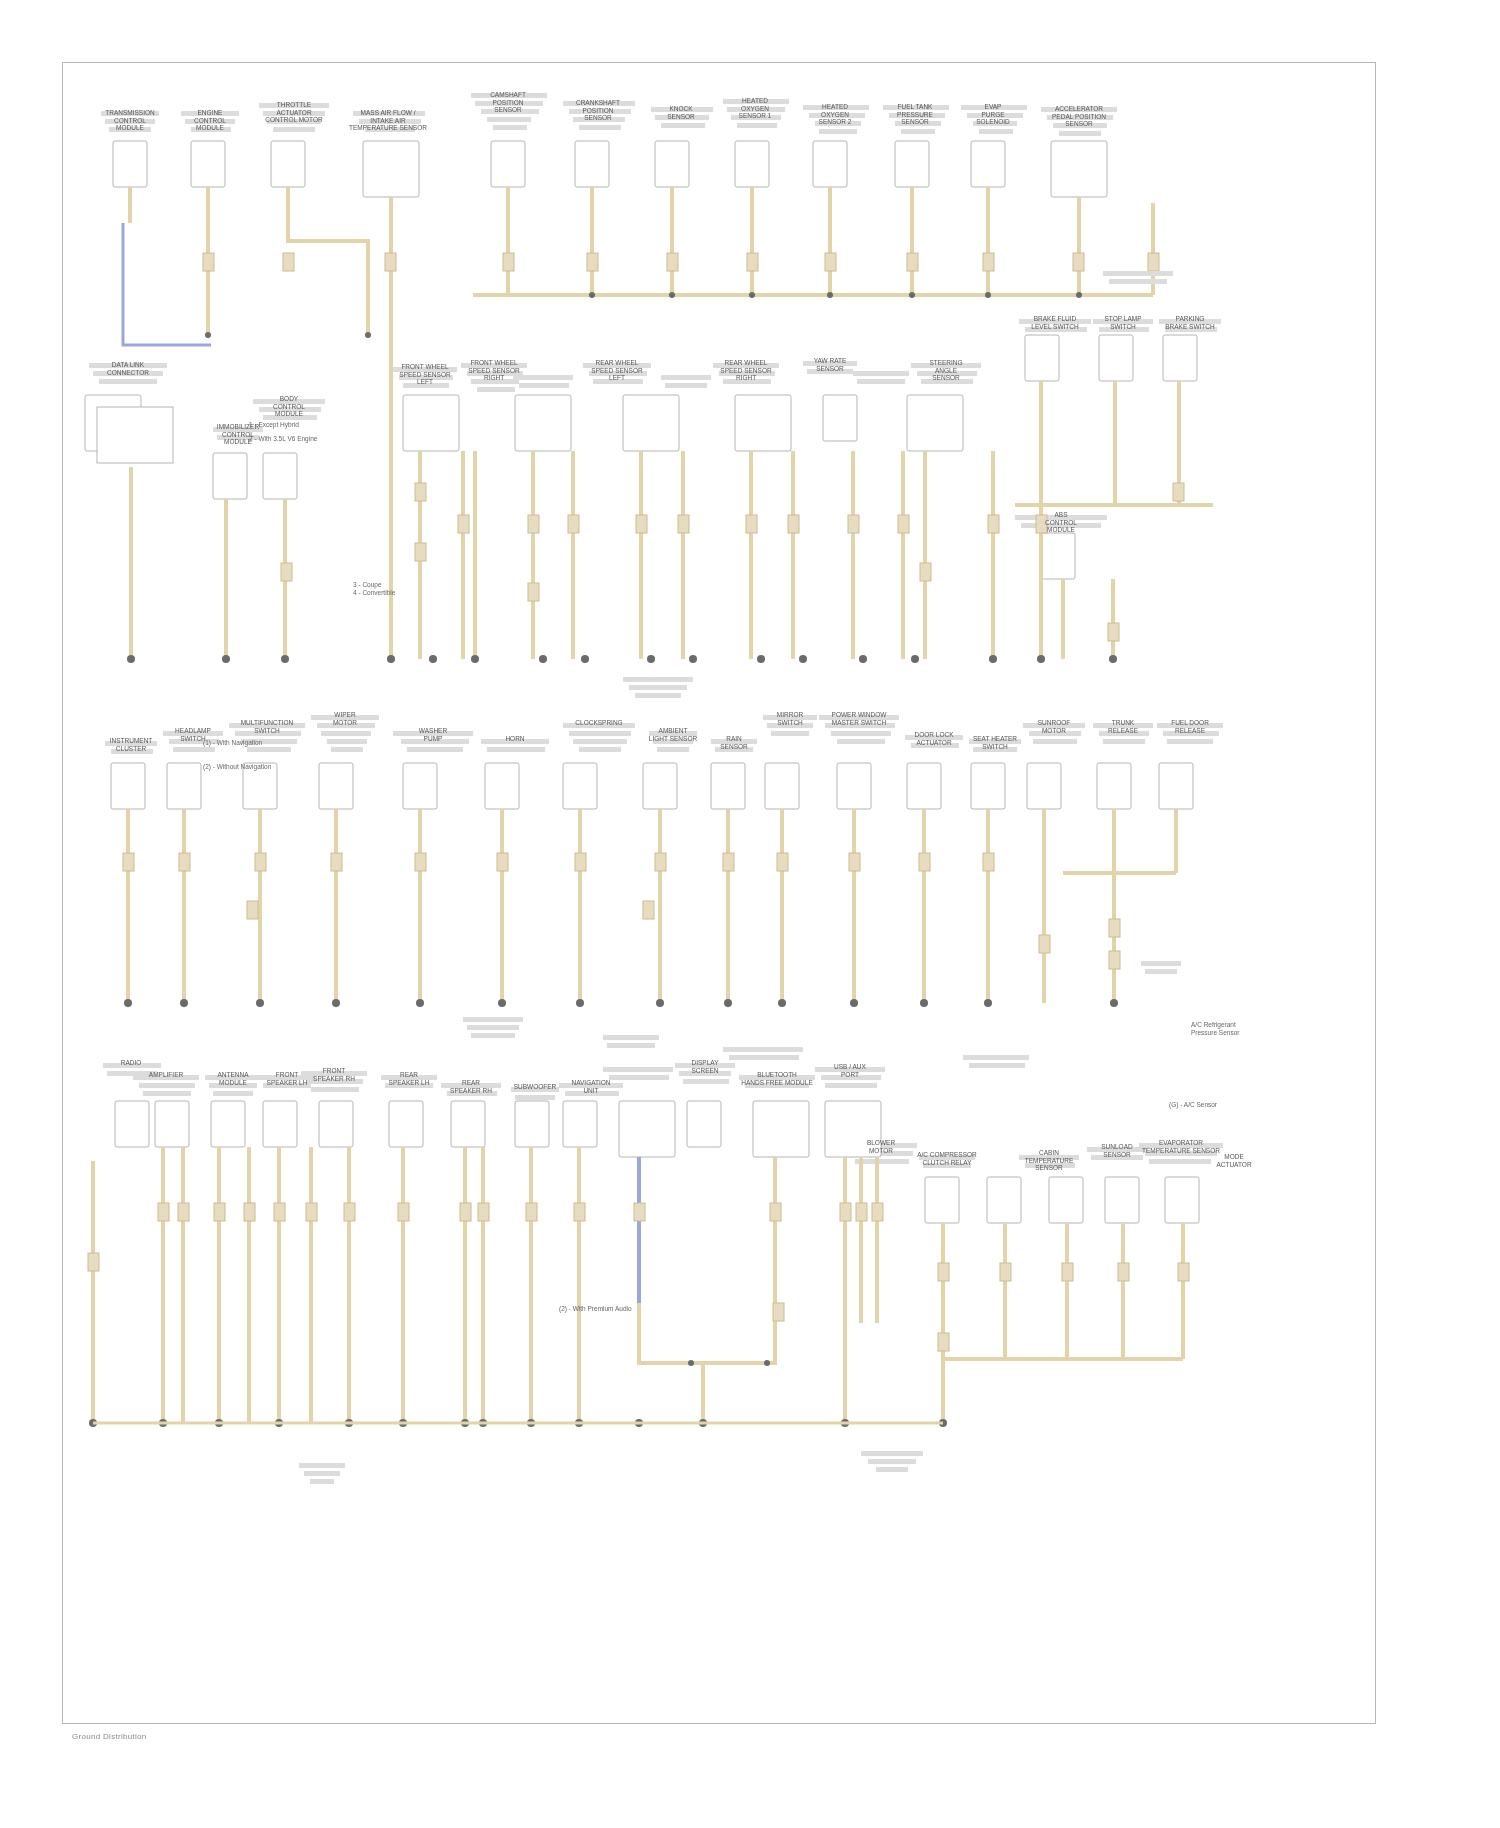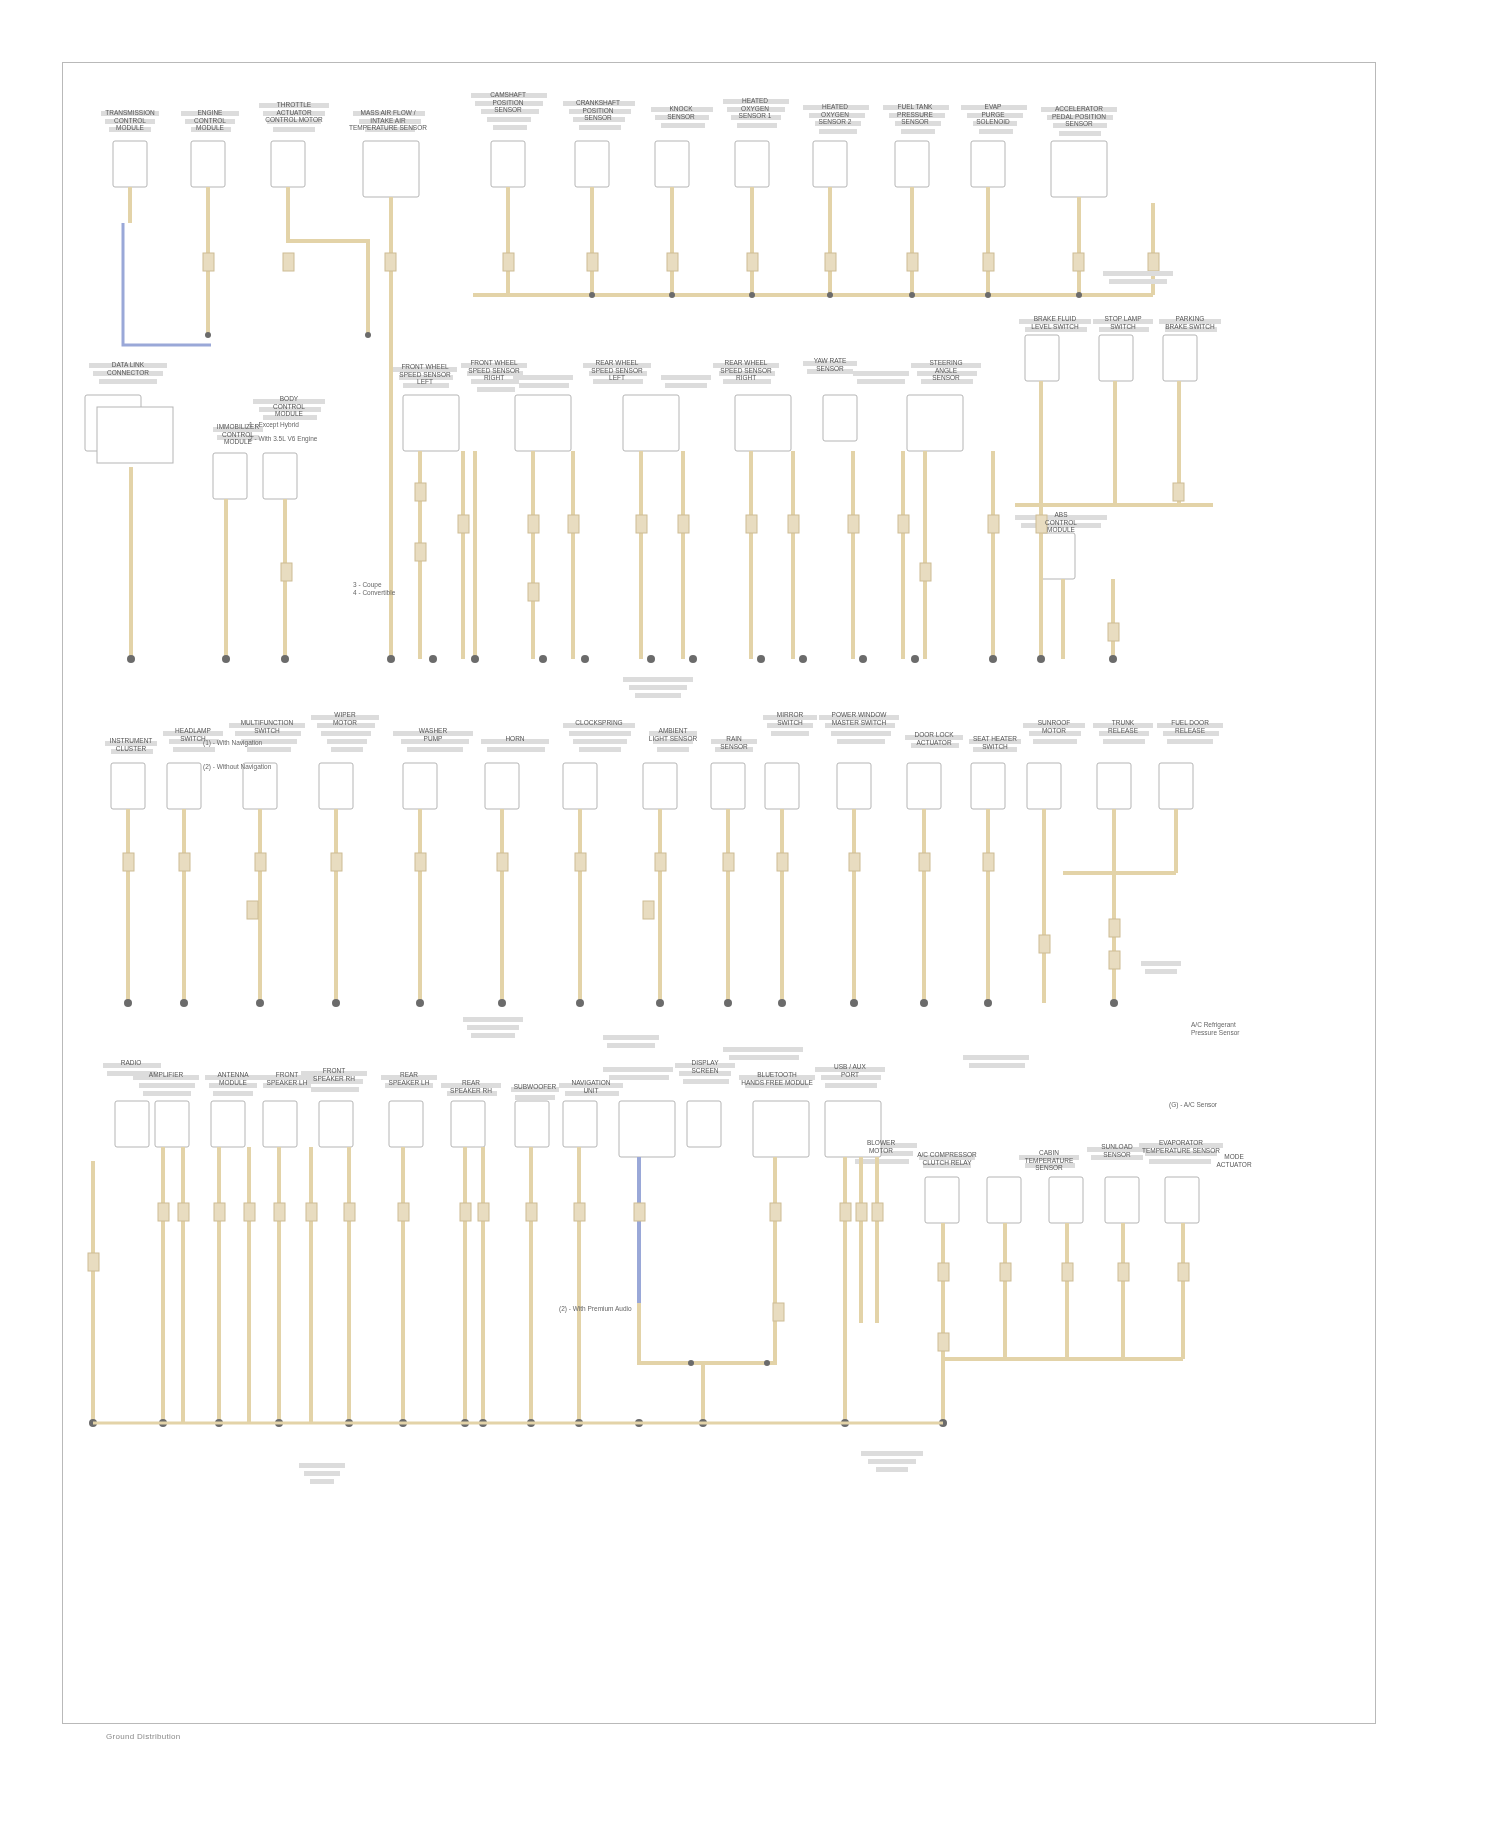--- a/index.html
+++ b/index.html
@@ -1,20 +1,20 @@
 <!DOCTYPE html>
 <html><head>
 <meta charset="utf-8">
 <style>
   html,body{margin:0;padding:0;background:#ffffff;}
   body{width:1500px;height:1828px;font-family:"Liberation Sans",sans-serif;}
   .page{position:relative;width:1500px;height:1828px;background:#ffffff;}
   .frame{position:absolute;left:62px;top:62px;width:1312px;height:1660px;border:1px solid #b9b9b9;background:#fff;}
   .diagram{position:absolute;left:0;top:0;width:100%;height:100%;}
-  .foot{position:absolute;left:72px;top:1732px;font-size:8px;color:#8a8a8a;letter-spacing:.3px;margin-left:34px;}
+  .foot{position:absolute;left:72px;top:1732px;font-size:8px;color:#8a8a8a;letter-spacing:.3px;}
   .lbl{position:absolute;font-size:6.5px;line-height:7.6px;color:#555;text-align:center;white-space:pre-line;}
   .note{position:absolute;font-size:6.5px;color:#666;white-space:pre-line;line-height:8px;}
   svg{display:block;}
 </style>
 </head>
 <body>
 
 <div class="page">
   <div class="frame">
     <svg class="diagram" viewBox="0 0 1312 1660">

